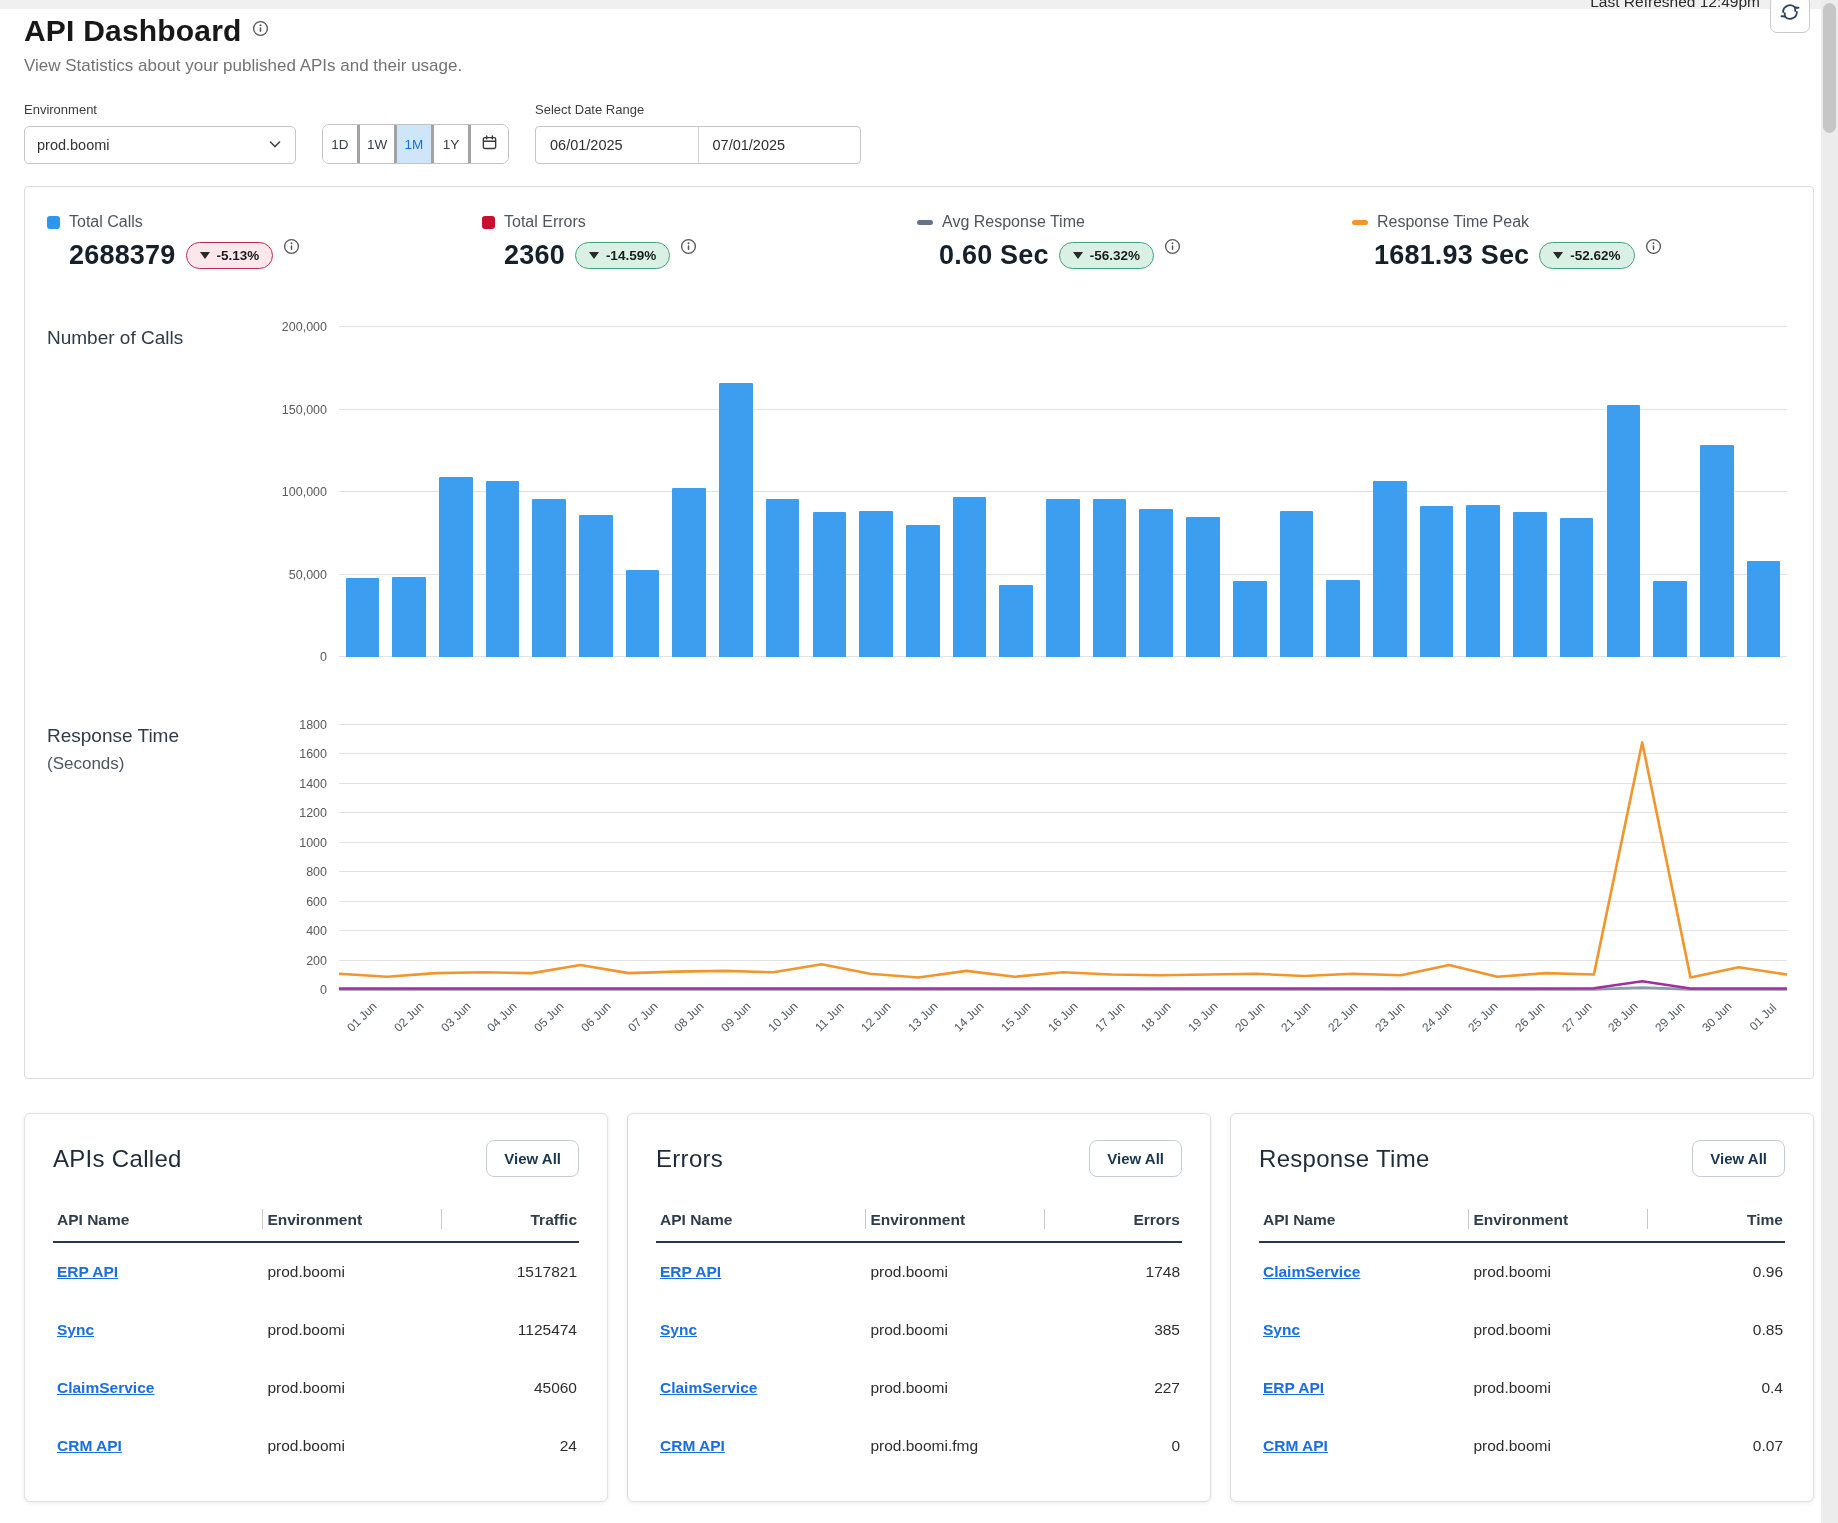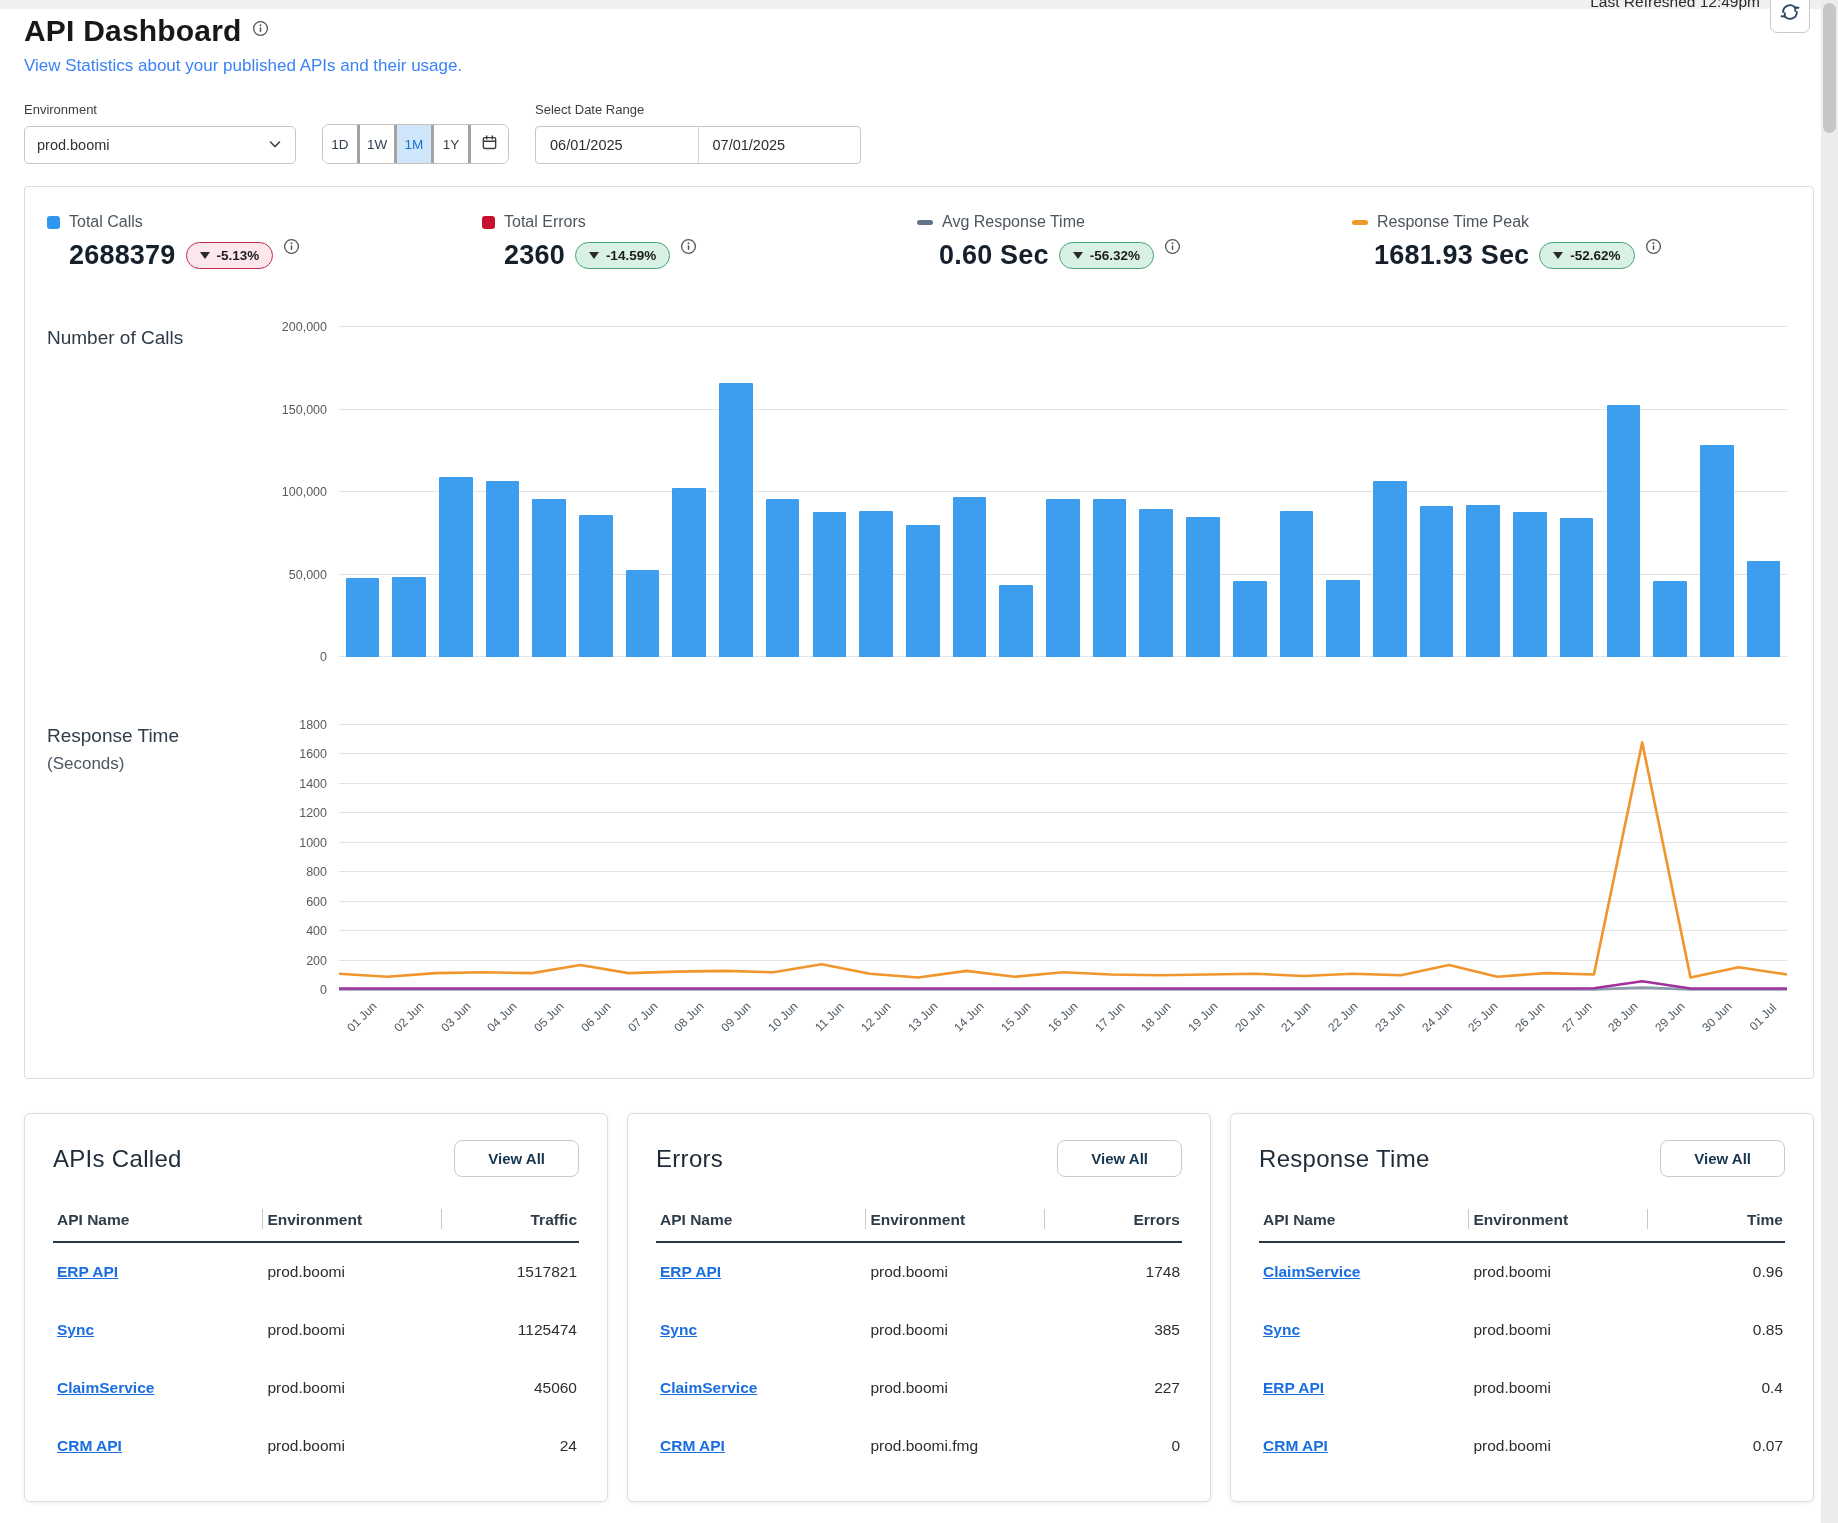--- a/index.html
+++ b/index.html
@@ -10,21 +10,21 @@
   .scroll-thumb { position:absolute; top:3px; left:2px; width:13px; height:130px; background:#c6c6c6; border-radius:7px; }
 
   .topbar { position:absolute; top:-7px; right:78px; font-size:15.5px; color:#2b2b2b; }
   .refresh-btn { position:absolute; top:-5px; right:28px; width:40px; height:38px; background:#fff;
     border:1px solid #c9c9c9; border-radius:7px; display:flex; align-items:center; justify-content:center; cursor:pointer; }
 
   .page { position:relative; width:100%; height:100%; }
   .header { padding:14px 0 0 24px; }
   .title-row { display:flex; align-items:center; gap:10px; }
   .page-title { font-size:30px; font-weight:700; color:#181818; letter-spacing:.2px; }
-  .subtitle { margin-top:8px; font-size:17px; color:#3b82f6; }
+  .subtitle { margin-top:8px; font-size:17px; color:#737373; }
 
   .controls { display:flex; align-items:flex-end; gap:26px; margin:26px 0 0 24px; }
   .field-label { font-size:13px; color:#3e3e3e; margin-bottom:9px; }
   .select-box { width:272px; height:38px; border:1px solid #c6c6c6; border-radius:5px; background:#fff;
     display:flex; align-items:center; justify-content:space-between; padding:0 12px; font-size:14.5px; cursor:pointer; }
   .seg-group { display:flex; border:1px solid #c2c2c2; border-radius:7px; overflow:hidden; background:#fff; height:40px; }
   .seg-btn { min-width:37px; padding:0 6px; display:flex; align-items:center; justify-content:center;
     font-size:13.5px; color:#323f4f; background:#fff; border:none; border-right:3px solid #a3a3a3; cursor:pointer; }
   .seg-btn:last-child { border-right:none; }
   .seg-btn.active { background:#cfe6fa; color:#1b72d4; }
@@ -68,21 +68,21 @@
   .xlabels { flex:1; display:flex; height:62px; }
   .xslot { flex:1; display:flex; justify-content:center; align-items:flex-start; }
   .xslot span { display:inline-block; transform:rotate(-45deg); transform-origin:center; margin-top:16px;
     font-size:12px; color:#4f5a64; white-space:nowrap; }
 
   .cards-row { display:flex; gap:19px; margin:34px 24px 0 24px; }
   .b-card { flex:1; background:#fff; border:1px solid #dedede; border-radius:6px;
     box-shadow:0 1px 4px rgba(0,0,0,.08); padding:26px 28px; min-height:356px; }
   .b-head { display:flex; align-items:center; justify-content:space-between; margin-bottom:26px; }
   .b-title { font-size:24px; font-weight:500; color:#1e2b39; letter-spacing:.3px; }
-  .view-all { background:#fff; border:1px solid #c7ccd2; border-radius:8px; padding:9px 33px;
+  .view-all { background:#fff; border:1px solid #c7ccd2; border-radius:8px; padding:9px 17px;
     font-size:15px; font-weight:700; color:#17364f; cursor:pointer; font-family:inherit; }
   table { width:100%; border-collapse:collapse; table-layout:fixed; }
   th { text-align:left; font-size:15.5px; font-weight:700; color:#2e3d4c; padding:8px 0 12px 4px;
     border-bottom:2px solid #2a3razz947; position:relative; }
   thead th { border-bottom:2px solid #2b3947; }
   th.sep::after { content:""; position:absolute; right:0; top:6px; width:1px; height:20px; background:#c8c8c8; }
   th.num, td.num { text-align:right; padding-right:2px; }
   td { font-size:15.5px; color:#2e2e2e; padding:20px 0 20px 4px; }
   td a { color:#1a6ee0; font-weight:700; text-decoration:underline; cursor:pointer; }
   .col-name { width:40%; } .col-env { width:34%; } .col-val { width:26%; }

